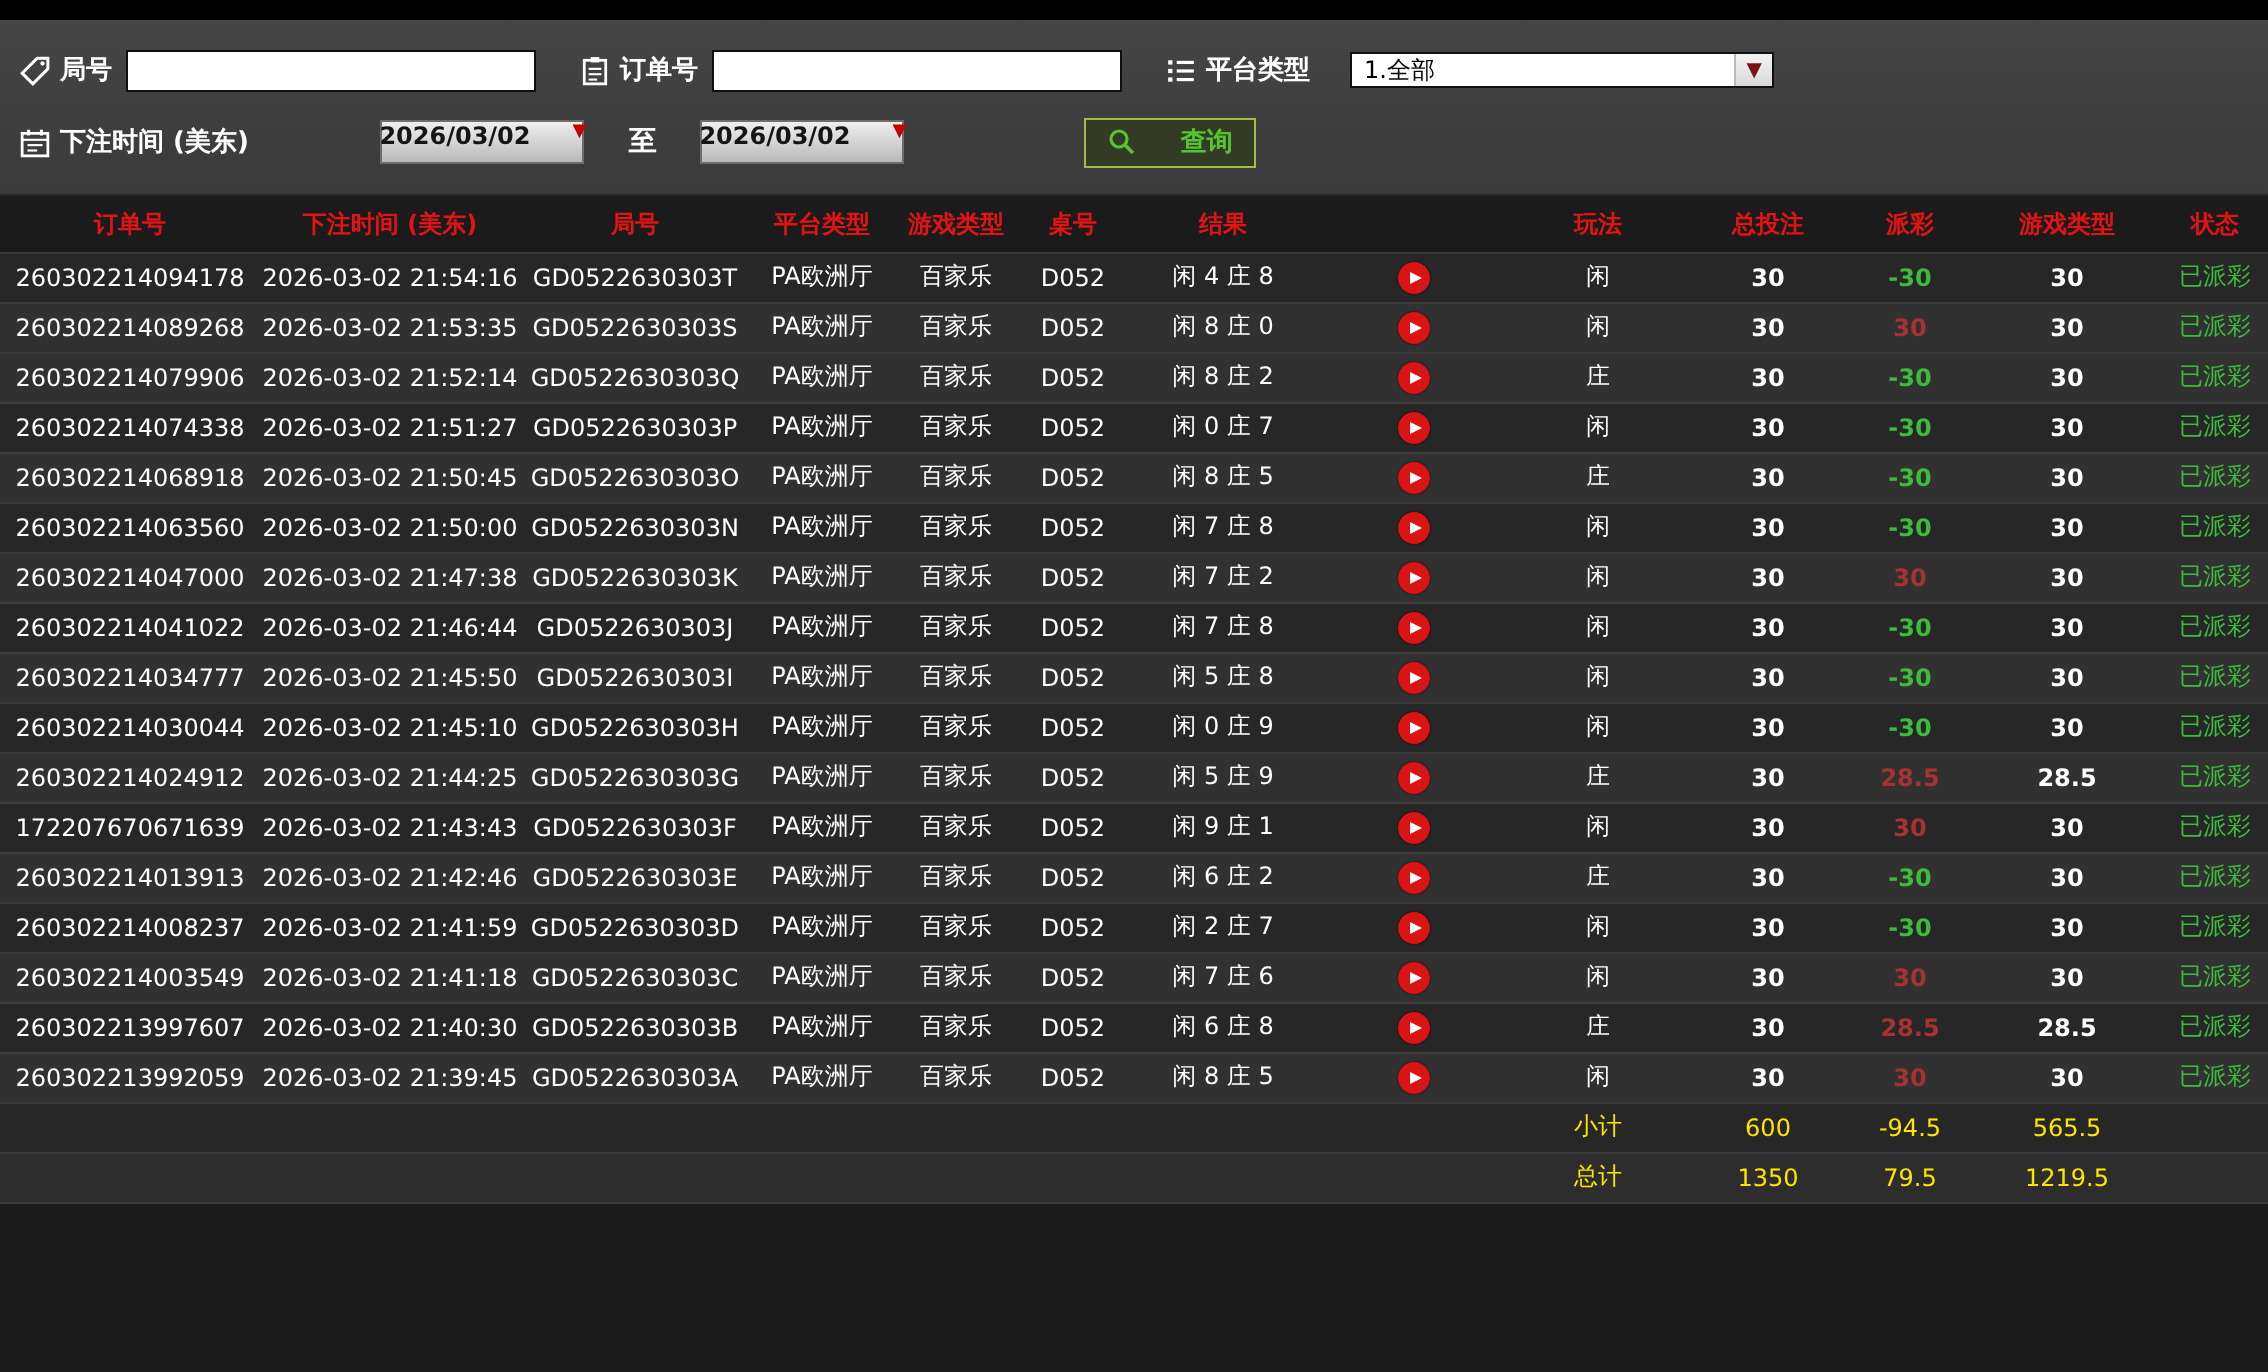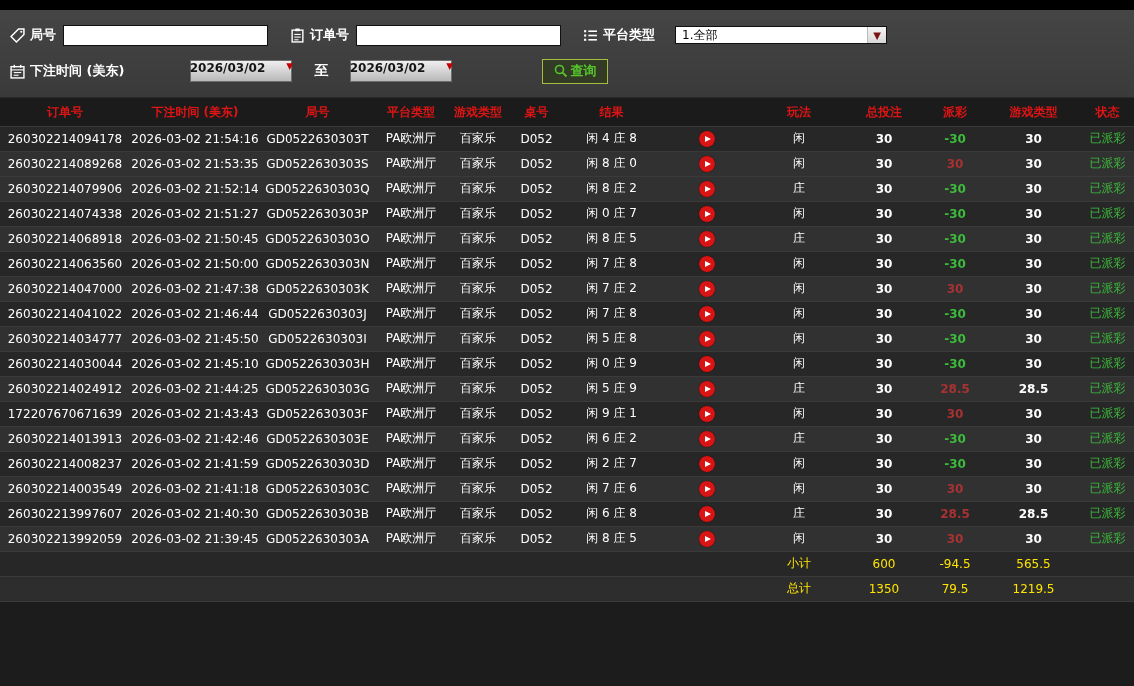--- a/index.html
+++ b/index.html
@@ -42,21 +42,21 @@
     border: 1px solid #6e6e6e;
     display: inline-flex; justify-content: center; gap: 21px;
     font-size: 12px; font-weight: bold; color: #151515; cursor: pointer;
   }
   .datebox .date-arrow { color: #c40000; font-size: 9px; }
   .to-label { color: #fff; font-weight: bold; font-size: 14px; }
   .query-btn {
     height: 25px; padding: 0 11px;
     background: #333a26; border: 1px solid #a3bd41; color: #55c42d;
     font-weight: bold; font-size: 13px;
-    display: inline-flex; align-items: center; gap: 2px; cursor: pointer;
+    display: inline-flex; align-items: center; gap: 22px; cursor: pointer;
     font-family: "DejaVu Sans", "Liberation Sans", sans-serif;
   }
 
   
   table { width: 1134px; border-collapse: collapse; table-layout: fixed; margin-top: 2px; }
   thead th {
     color: var(--header-red, #e01414);
     font-size: 12px; font-weight: bold; height: 26px;
     background: #1b1b1b; text-align: center; white-space: nowrap;
     border-bottom: 1px solid #3a3a3a;

